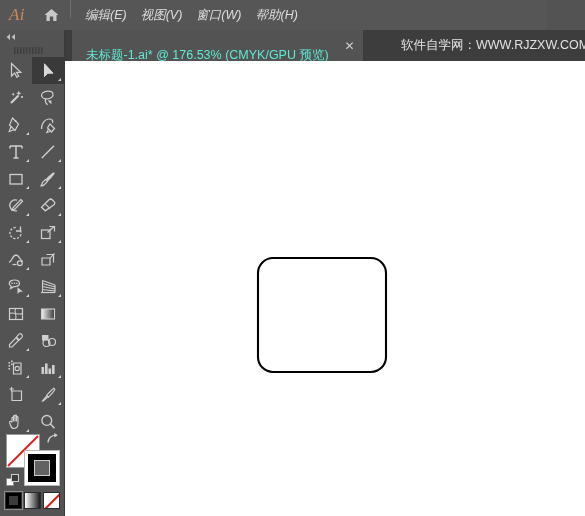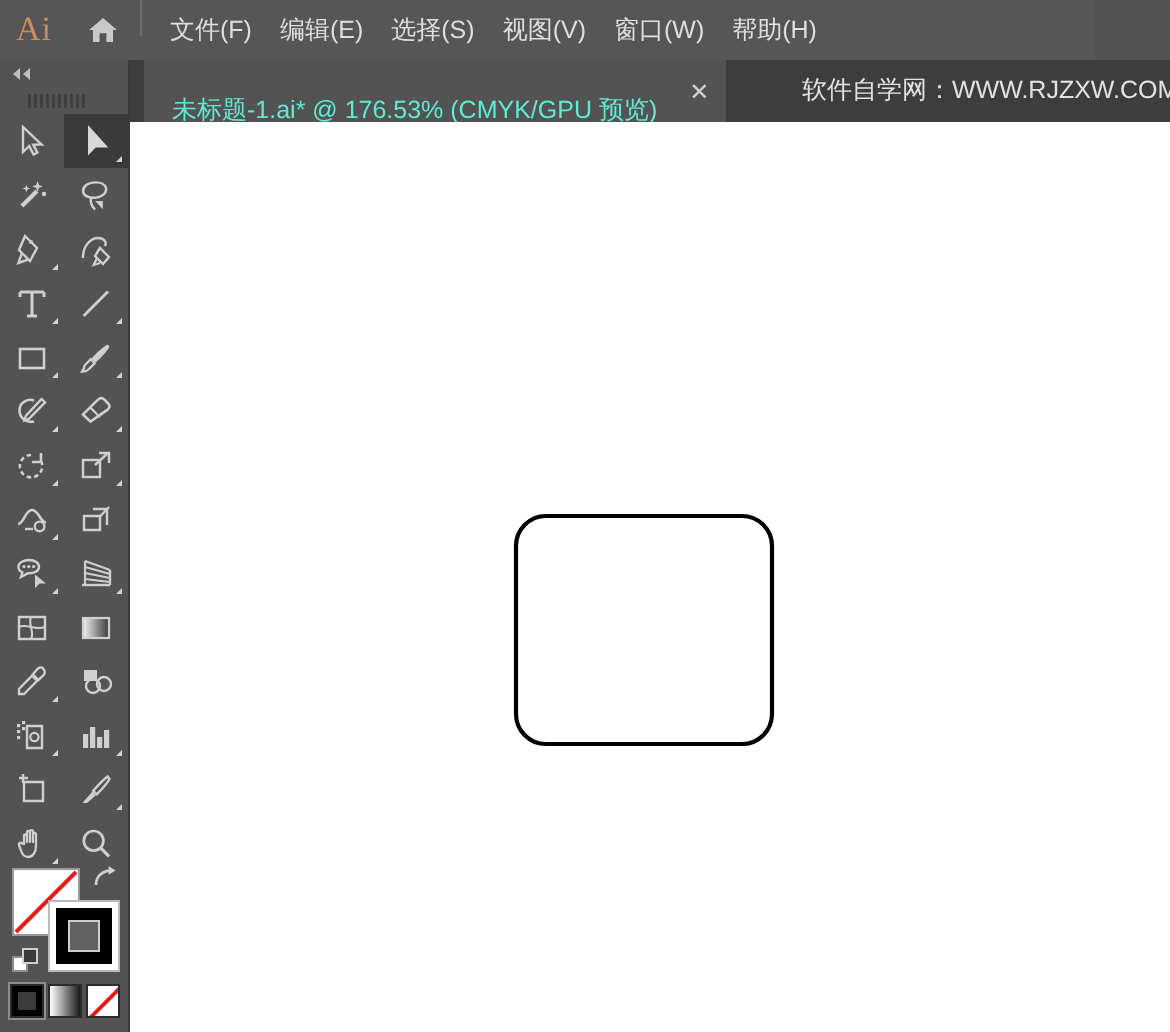--- a/index.html
+++ b/index.html
@@ -21,20 +21,21 @@
     background: #535353;
   }
 
   
   .menubar {
     position: absolute;
     left: 0; top: 0;
     width: 547px; height: 30px;
     background: #565656;
     display: flex;
+    font-style: italic;
   }
   .ai-logo {
     width: 34px; height: 30px;
     display: flex; align-items: center; justify-content: center;
     font-size: 17px;
     font-weight: normal;
     letter-spacing: 0.5px;
     color: #d08a5c;
     font-family: "Liberation Serif", "DejaVu Serif", serif;
   }
@@ -249,23 +250,21 @@
 
   <div class="menubar">
     <div class="ai-logo">Ai</div>
     <div class="home-btn">
       <svg width="17" height="16" viewBox="0 0 17 16" aria-hidden="true">
         <path d="M8.5 2 L15.5 8 L13.5 8 L13.5 14 L10.2 14 L10.2 9.6 L6.8 9.6 L6.8 14 L3.5 14 L3.5 8 L1.5 8 Z" fill="#c9c9c9"></path>
       </svg>
     </div>
     <div class="menu-sep"></div>
     <div class="menu-items">
-      <div class="menu-item">文件(F)</div>
       <div class="menu-item">编辑(E)</div>
-      <div class="menu-item">选择(S)</div>
       <div class="menu-item">视图(V)</div>
       <div class="menu-item">窗口(W)</div>
       <div class="menu-item">帮助(H)</div>
     </div>
   </div>
 
   <div class="tabbar">
     <div class="tab-active">
       <span class="tab-title">未标题-1.ai* @ 176.53% (CMYK/GPU 预览)</span>
       <span class="tab-close">✕</span>

